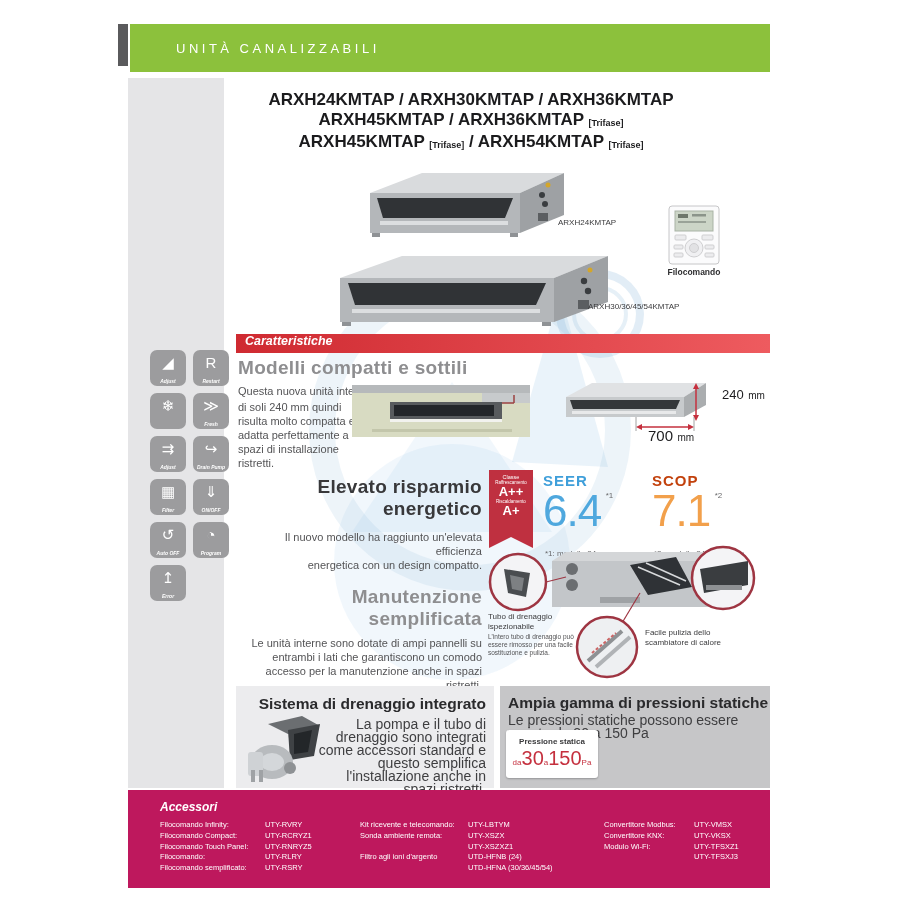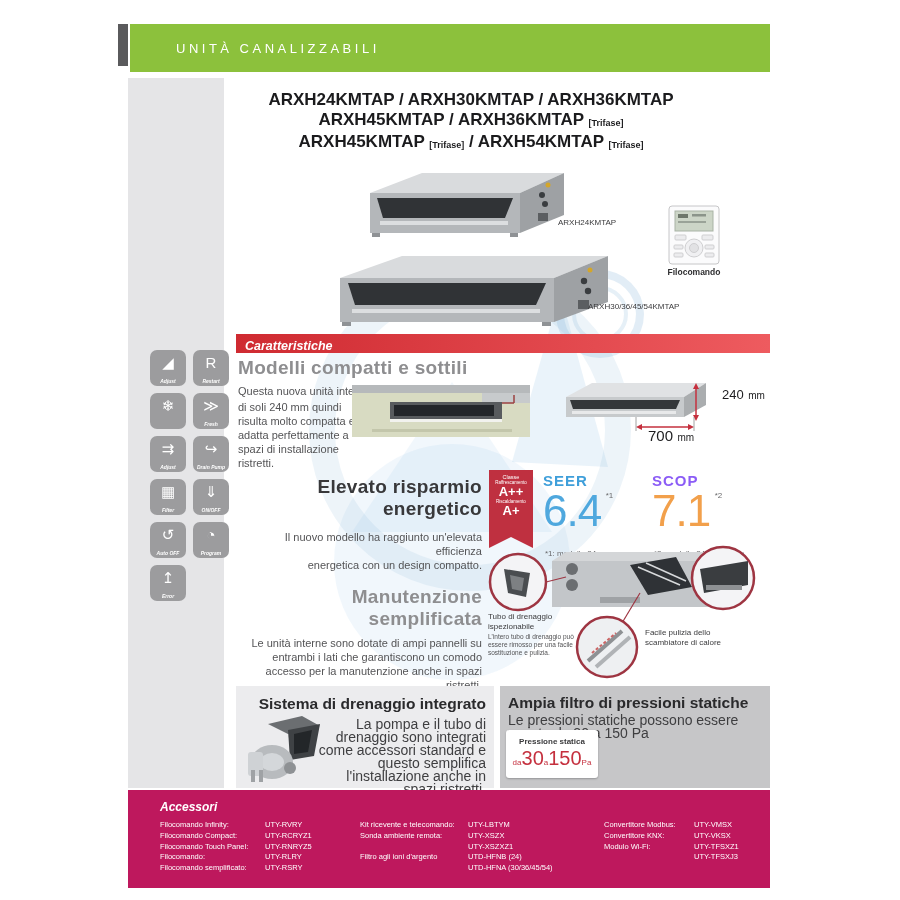--- a/index.html
+++ b/index.html
@@ -15,21 +15,21 @@
   
   .title-block{left:236px;top:90px;width:470px;text-align:center;
                font-weight:bold;font-size:17px;line-height:19.5px;color:#1b1b1d;}
   .trifase{font-size:9px;font-weight:bold;position:relative;top:1px;}
   
   .plabel{font-size:8px;color:#3a3a3c;}
   .remote-caption{font-size:8.5px;font-weight:bold;color:#2e2e30;text-align:center;}
   
   .red-banner{left:236px;top:334px;width:534px;height:19px;
               background:linear-gradient(to right,#cf2a31,#ee5b5f);
-              display:flex;align-items:flex-end;}
+              display:flex;align-items:flex-start;}
   .red-banner span{color:#fff;font-style:italic;font-weight:bold;font-size:12.5px;padding-left:9px;}
   
   .h-gray{font-size:19px;font-weight:bold;color:#8e8e90;letter-spacing:.3px;}
   .h-dark{font-size:19px;font-weight:bold;color:#38383a;letter-spacing:.3px;}
   .body-txt{font-size:11px;color:#545456;line-height:14px;}
   
   .icon-grid{left:150px;top:350px;display:grid;grid-template-columns:36px 36px;
              grid-auto-rows:36px;gap:7px 7px;}
   .icon-tile{position:relative;background:#9c9c9e;border-radius:7px;}
   .icon-tile .glyph{position:absolute;top:1px;left:0;width:100%;text-align:center;
@@ -40,21 +40,21 @@
   .dim-big{font-size:13px;color:#1d1d1f;}
   .dim-unit{font-size:10px;color:#1d1d1f;}
   .dim-big2{font-size:15px;color:#1d1d1f;}
   
   .ribbon{left:489px;top:470px;width:44px;height:78px;background:#bf3040;color:#fff;
           text-align:center;clip-path:polygon(0 0,100% 0,100% 100%,50% 86%,0 100%);}
   .ribbon .t1{font-size:5.5px;padding-top:4px;}
   .ribbon .t2{font-size:4.5px;}
   .ribbon .big{font-size:13px;font-weight:bold;line-height:14px;}
   .metric-label-blue{font-size:15px;font-weight:bold;color:#3f9fda;letter-spacing:1px;}
-  .metric-label-orange{font-size:15px;font-weight:bold;color:#8b5cf6;letter-spacing:1px;}
+  .metric-label-orange{font-size:15px;font-weight:bold;color:#c2410c;letter-spacing:1px;}
   .metric-value-blue{font-size:44px;color:#4fa8de;letter-spacing:-1px;line-height:44px;}
   .metric-value-orange{font-size:44px;color:#f2a04b;letter-spacing:-1px;line-height:44px;}
   .metric-ref{font-size:8px;color:#6a6a6c;}
   .metric-note{font-size:8px;color:#6a6a6c;}
   
   .callout-title{font-size:8px;color:#3a3a3c;line-height:9.5px;}
   .callout-desc{font-size:6.5px;color:#525254;line-height:8px;margin-top:2px;}
   
   .box-left{left:236px;top:686px;width:258px;height:102px;background:#ececee;}
   .box-right{left:500px;top:686px;width:270px;height:102px;background:#c6c6c8;}
@@ -311,21 +311,21 @@
       <ellipse cx="32" cy="50" rx="21" ry="17" fill="#b8bbbe"></ellipse>
       <ellipse cx="32" cy="50" rx="12" ry="9" fill="#d4d7da"></ellipse>
       <rect x="8" y="40" width="15" height="24" rx="3" fill="#cfd2d5"></rect>
       <rect x="11" y="58" width="4" height="12" fill="#9fa2a5"></rect>
       <rect x="19" y="58" width="4" height="12" fill="#9fa2a5"></rect>
       <circle cx="50" cy="56" r="6" fill="#8e9194"></circle>
     </svg>
   </div>
 
   <div class="abs box-right">
-    <div class="box-h" style="position:absolute;left:8px;top:8px;">Ampia filtro di pressioni statiche</div>
+    <div class="box-h" style="position:absolute;left:8px;top:8px;">Ampia gamma di pressioni statiche</div>
     <div class="box-txt" style="position:absolute;left:8px;top:28px;width:256px;">Le pressioni statiche possono essere variate da 30 a 150 Pa</div>
     <div class="press-card">
       <div class="pc-title">Pressione statica</div>
       <div style="margin-top:1px;">
         <span class="press-red-sm">da</span><span class="press-red-big">30</span><span class="press-red-sm">a</span><span class="press-red-big">150</span><span class="press-red-sm">Pa</span>
       </div>
     </div>
   </div>
 
   <div class="abs footer">

